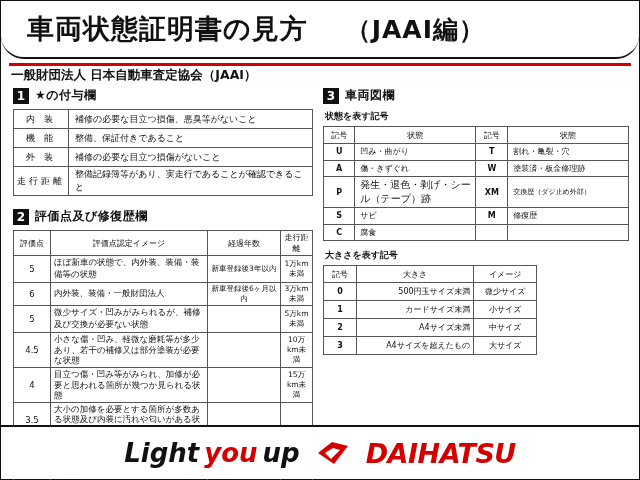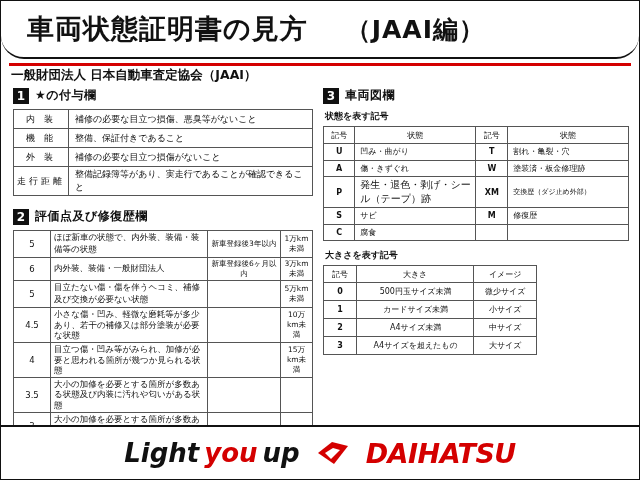--- a/index.html
+++ b/index.html
@@ -66,21 +66,21 @@
   .t-sym{width:100%;}
   .t-sym th{background:#fff;text-align:center;font-size:8px;height:14px;font-weight:normal;}
   .t-sym td{height:13.5px;text-align:center;font-size:8px;}
   .t-sym td.sym{width:26px;font-weight:bold;}
   .t-sym td.dsc{text-align:left;padding-left:5px;width:122px;}
 
   .t-size{width:70%;}
   .t-size th{background:#fff;text-align:center;font-size:8px;height:14px;font-weight:normal;}
   .t-size td{height:15px;text-align:center;font-size:8px;}
   .t-size td.sym{width:26px;font-weight:bold;}
-  .t-size td.dsc{text-align:center;padding-left:4px;}
+  .t-size td.dsc{text-align:right;padding-left:4px;}
 
   
   .footer{
     position:absolute;left:0;right:0;bottom:0;height:52px;border-top:2px solid #111;
     display:flex;align-items:center;justify-content:center;gap:16px;background:#fff;margin-top:35px;
   }
   .logo-light{
     font-size:26px;font-style:italic;font-weight:bold;letter-spacing:0px;
     display:flex;align-items:baseline;gap:5px;
   }
@@ -134,35 +134,41 @@
     </tbody>
       </table>
 
     <div class="sec-head" style="margin-top:12px;">
       <span class="num-box">2</span>
       <span class="sec-title">評価点及び修復歴欄</span>
     </div>
 
     <table class="t-hyoka">
       <tbody>
+          <tr>
+        <th style="width:30px">評価点</th>
+        <th style="width:150px">評価点認定イメージ</th>
+        <th style="width:66px">経過年数</th>
+        <th>走行距離</th>
+      </tr>
       <tr>
         <td class="c1">5</td>
         <td class="c2">ほぼ新車の状態で、内外装、装備・装備等の状態</td>
         <td class="c3">新車登録後3年以内</td>
         <td class="c4">1万km未満</td>
       </tr>
       <tr>
         <td class="c1">6</td>
         <td class="c2">内外装、装備・一般財団法人</td>
         <td class="c3">新車登録後6ヶ月以内</td>
         <td class="c4">3万km未満</td>
       </tr>
       <tr>
         <td class="c1">5</td>
-        <td class="c2">目立たない傷・傷を伴うヘコミ、補修及び交換が必要ない状態</td>
+        <td class="c2">微少サイズ・凹みがみられるが、補修及び交換が必要ない状態</td>
         <td class="c3"></td>
         <td class="c4">5万km未満</td>
       </tr>
       <tr>
         <td class="c1">4.5</td>
         <td class="c2" style="line-height:1.25">小さな傷・凹み、軽微な磨耗等が多少あり、若干の補修又は部分塗装が必要な状態</td>
         <td class="c3"></td>
         <td class="c4">10万km未満</td>
       </tr>
       <tr>

